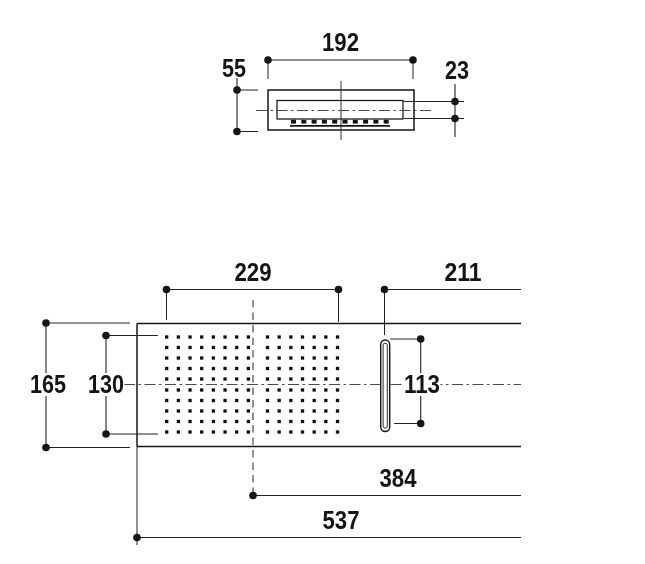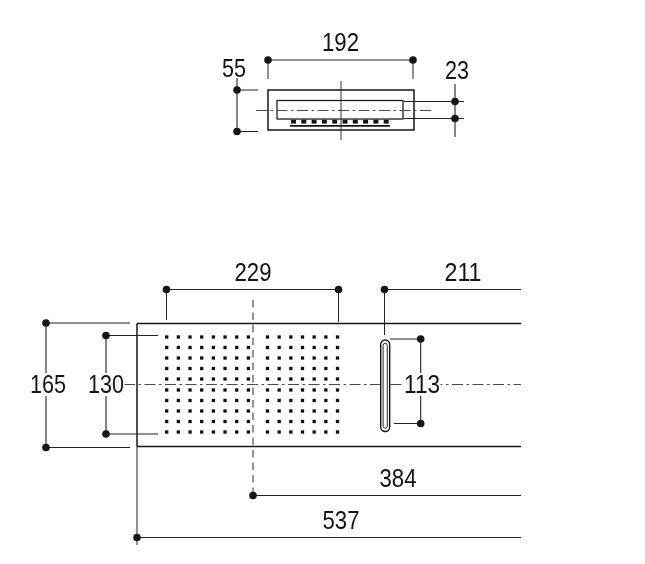--- a/index.html
+++ b/index.html
@@ -1,17 +1,17 @@
 <!DOCTYPE html>
 <html><head>
 <meta charset="utf-8">
 <style>
   html,body{margin:0;padding:0;background:#ffffff;}
   .stage{position:relative;width:521px;height:564px;background:#ffffff;overflow:hidden;
-         font-family:"Liberation Sans",sans-serif;}
+         font-family:"Liberation Sans",sans-serif;font-weight:bold;}
   svg{display:block;}
   .obj{stroke:#161616;stroke-width:1.5;fill:none;}
   .obj2{stroke:#161616;stroke-width:1.25;fill:none;}
   .objw{stroke:#161616;stroke-width:1.5;fill:#ffffff;}
   .dimln{stroke:#222222;stroke-width:1.1;fill:none;}
   .ext{stroke:#222222;stroke-width:1;fill:none;}
   .dot{fill:#161616;stroke:none;}
   .cl{stroke:#4a4a4a;stroke-width:1.15;fill:none;stroke-dasharray:11 3.5 2.5 3.5;}
   .clsolid{stroke:#333333;stroke-width:1;fill:none;}
   .dash{stroke:#333333;stroke-width:1.05;fill:none;stroke-dasharray:7.5 5;}

